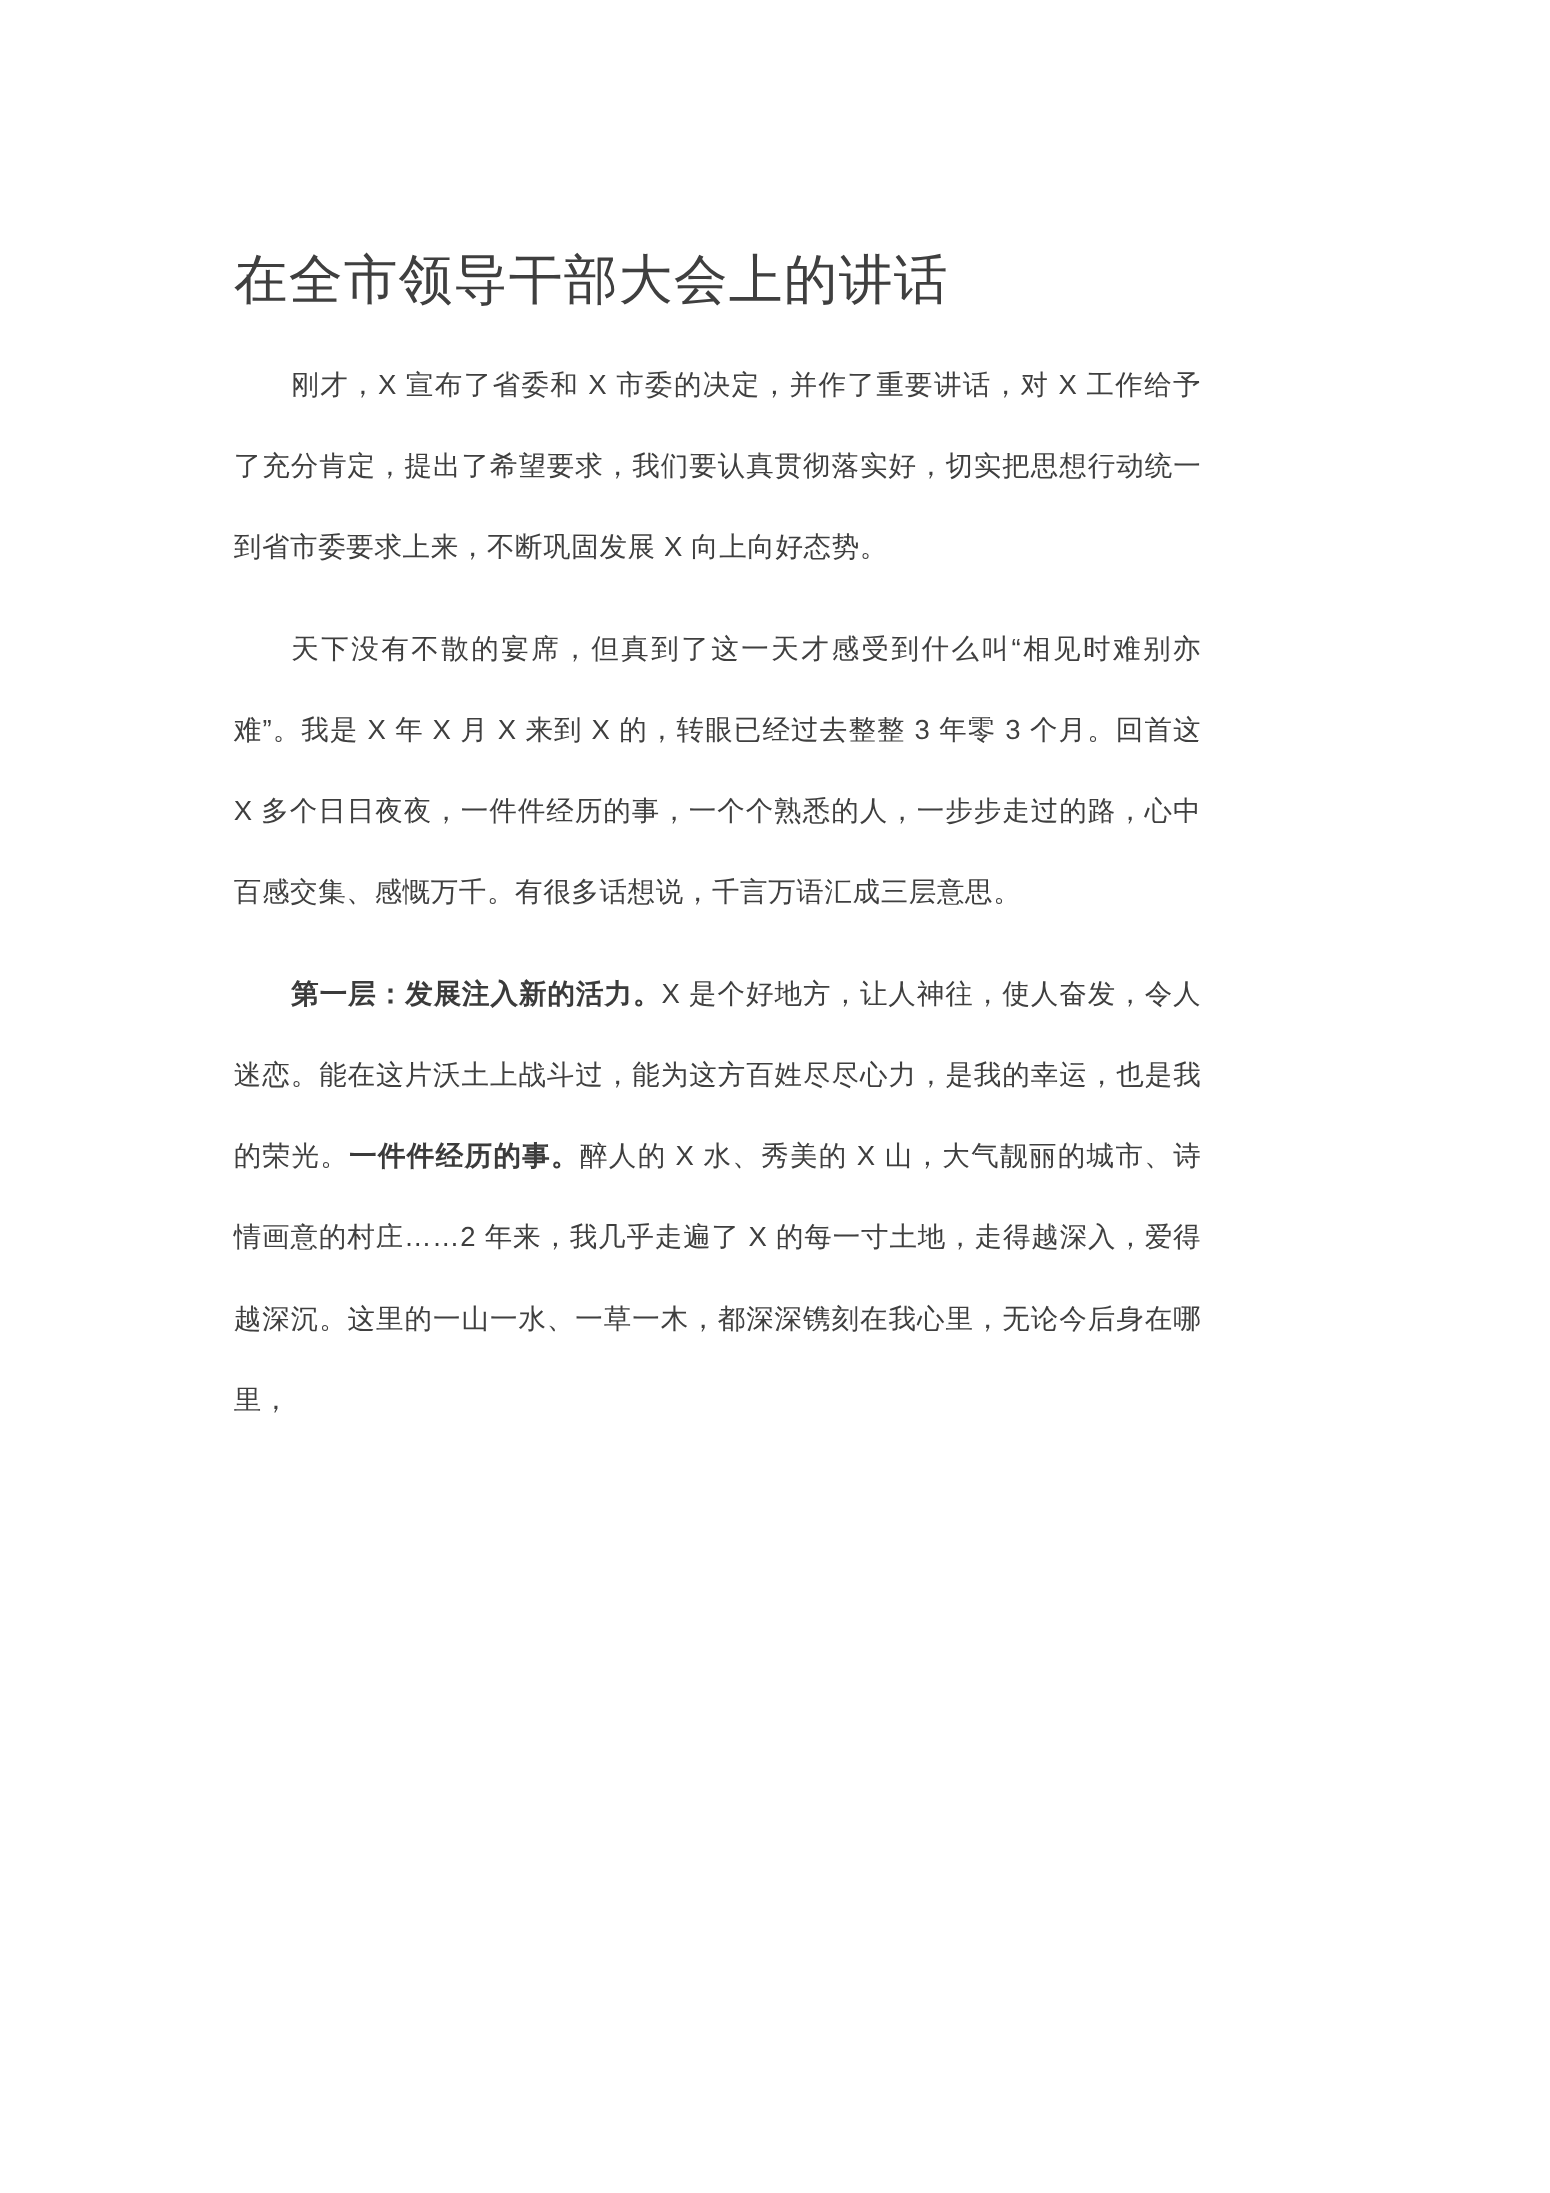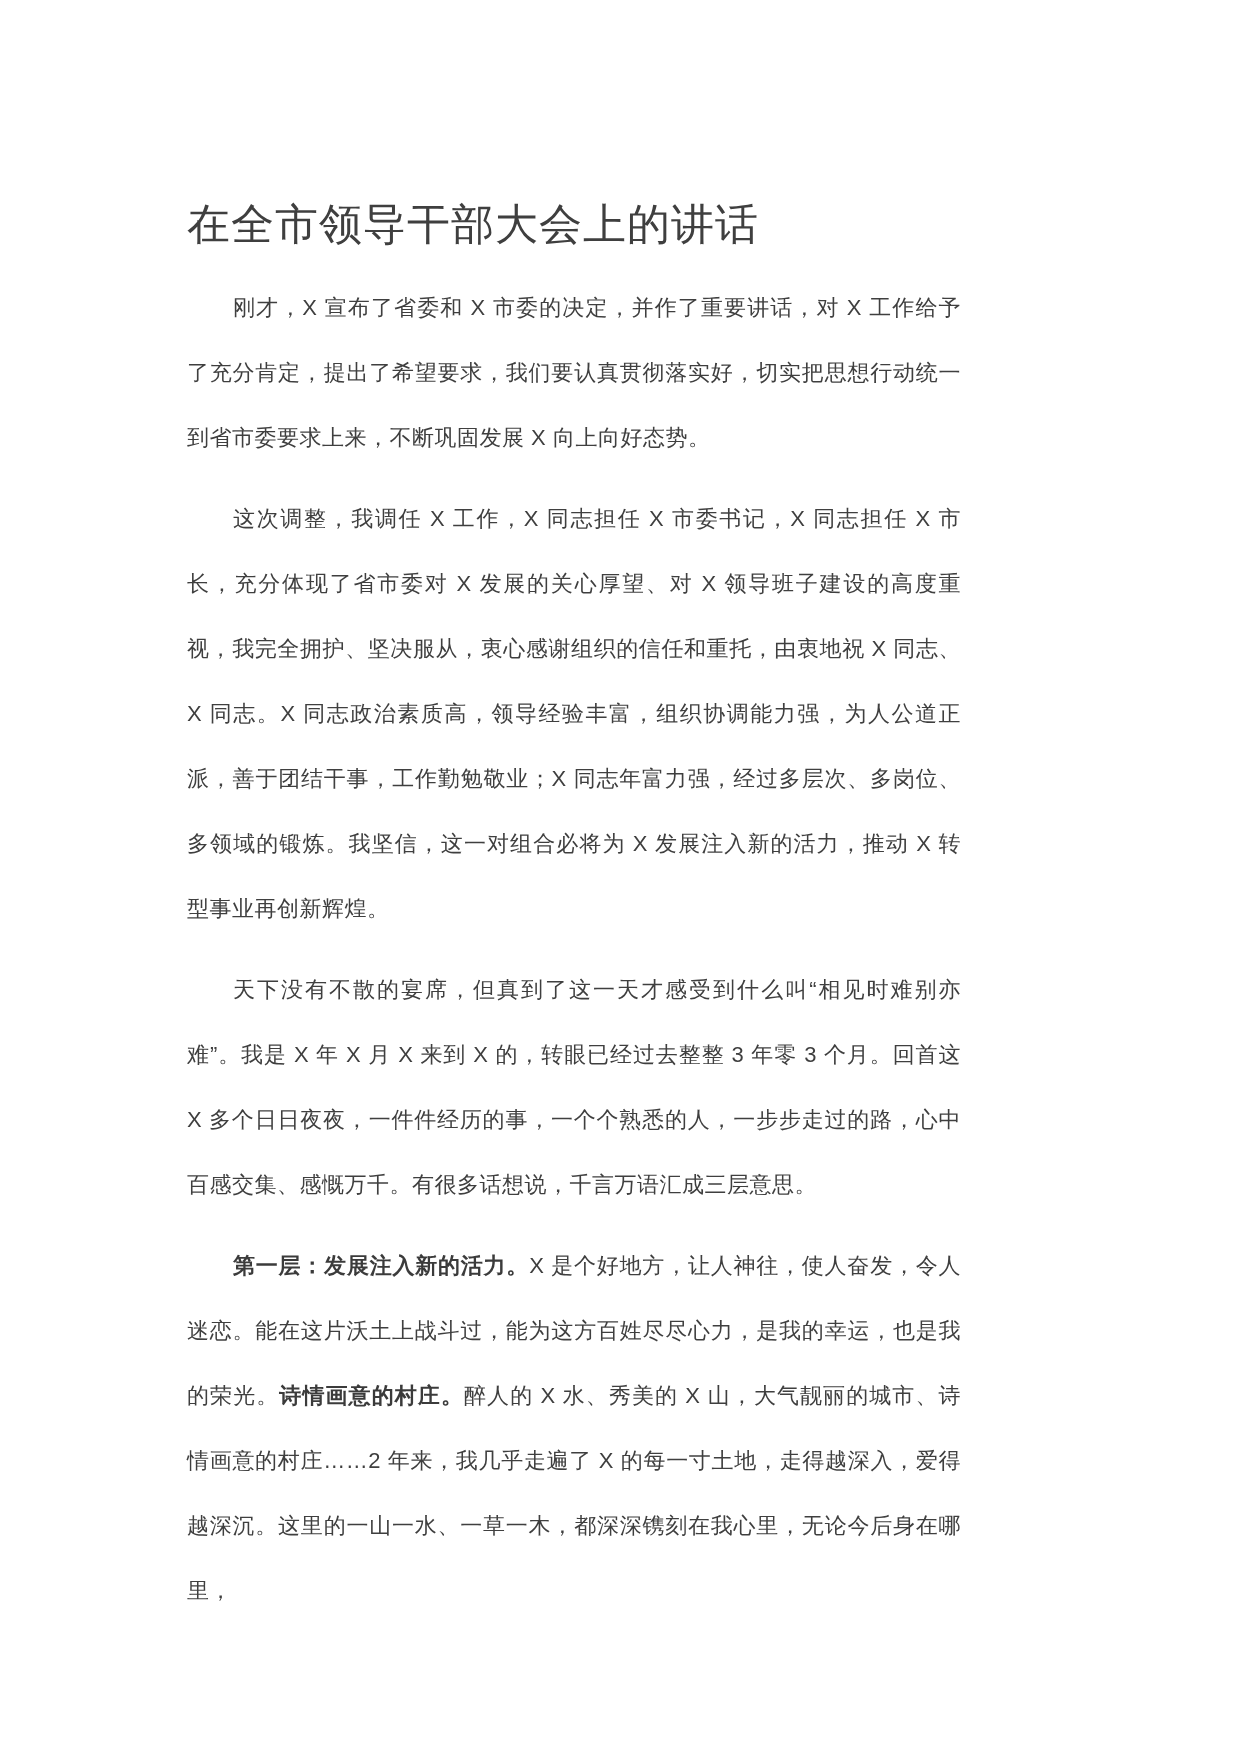--- a/index.html
+++ b/index.html
@@ -45,20 +45,19 @@
 </head>
 <body>
 
 <div class="page">
   <div class="content">
 
     <h1 class="doc-title">在全市领导干部大会上的讲话</h1>
 
     <p class="para">刚才，X 宣布了省委和 X 市委的决定，并作了重要讲话，对 X 工作给予了充分肯定，提出了希望要求，我们要认真贯彻落实好，切实把思想行动统一到省市委要求上来，不断巩固发展 X 向上向好态势。</p>
 
-    <p class="para">这次调整，我调任 X 工作，X 同志担任 X 市委书记，X 同志担任 X 市长，充分体现了省市委对 X 发展的关心厚望、对 X 领导班子建设的高度重视，我完全拥护、坚决服从，衷心感谢组织的信任和重托，由衷地祝 X 同志、X 同志。X 同志政治素质高，领导经验丰富，组织协调能力强，为人公道正派，善于团结干事，工作勤勉敬业；X 同志年富力强，经过多层次、多岗位、多领域的锻炼。我坚信，这一对组合必将为 X 发展注入新的活力，推动 X 转型事业再创新辉煌。</p>
 
     <p class="para">天下没有不散的宴席，但真到了这一天才感受到什么叫“相见时难别亦难”。我是 X 年 X 月 X 来到 X 的，转眼已经过去整整 3 年零 3 个月。回首这 X 多个日日夜夜，一件件经历的事，一个个熟悉的人，一步步走过的路，心中百感交集、感慨万千。有很多话想说，千言万语汇成三层意思。</p>
 
-    <p class="para"><span class="bold-run">第一层：发展注入新的活力。</span><span>X 是个好地方，让人神往，使人奋发，令人迷恋。能在这片沃土上战斗过，能为这方百姓尽尽心力，是我的幸运，也是我的荣光。</span><span class="bold-run">诗情画意的村庄。</span><span>醉人的 X 水、秀美的 X 山，大气靓丽的城市、诗情画意的村庄……2 年来，我几乎走遍了 X 的每一寸土地，走得越深入，爱得越深沉。这里的一山一水、一草一木，都深深镌刻在我心里，无论今后身在哪里，</span></p>
+    <p class="para"><span class="bold-run">第一层：发展注入新的活力。</span><span>X 是个好地方，让人神往，使人奋发，令人迷恋。能在这片沃土上战斗过，能为这方百姓尽尽心力，是我的幸运，也是我的荣光。</span><span class="bold-run">一件件经历的事。</span><span>醉人的 X 水、秀美的 X 山，大气靓丽的城市、诗情画意的村庄……2 年来，我几乎走遍了 X 的每一寸土地，走得越深入，爱得越深沉。这里的一山一水、一草一木，都深深镌刻在我心里，无论今后身在哪里，</span></p>
 
   </div>
 </div>
 
 </body></html>

